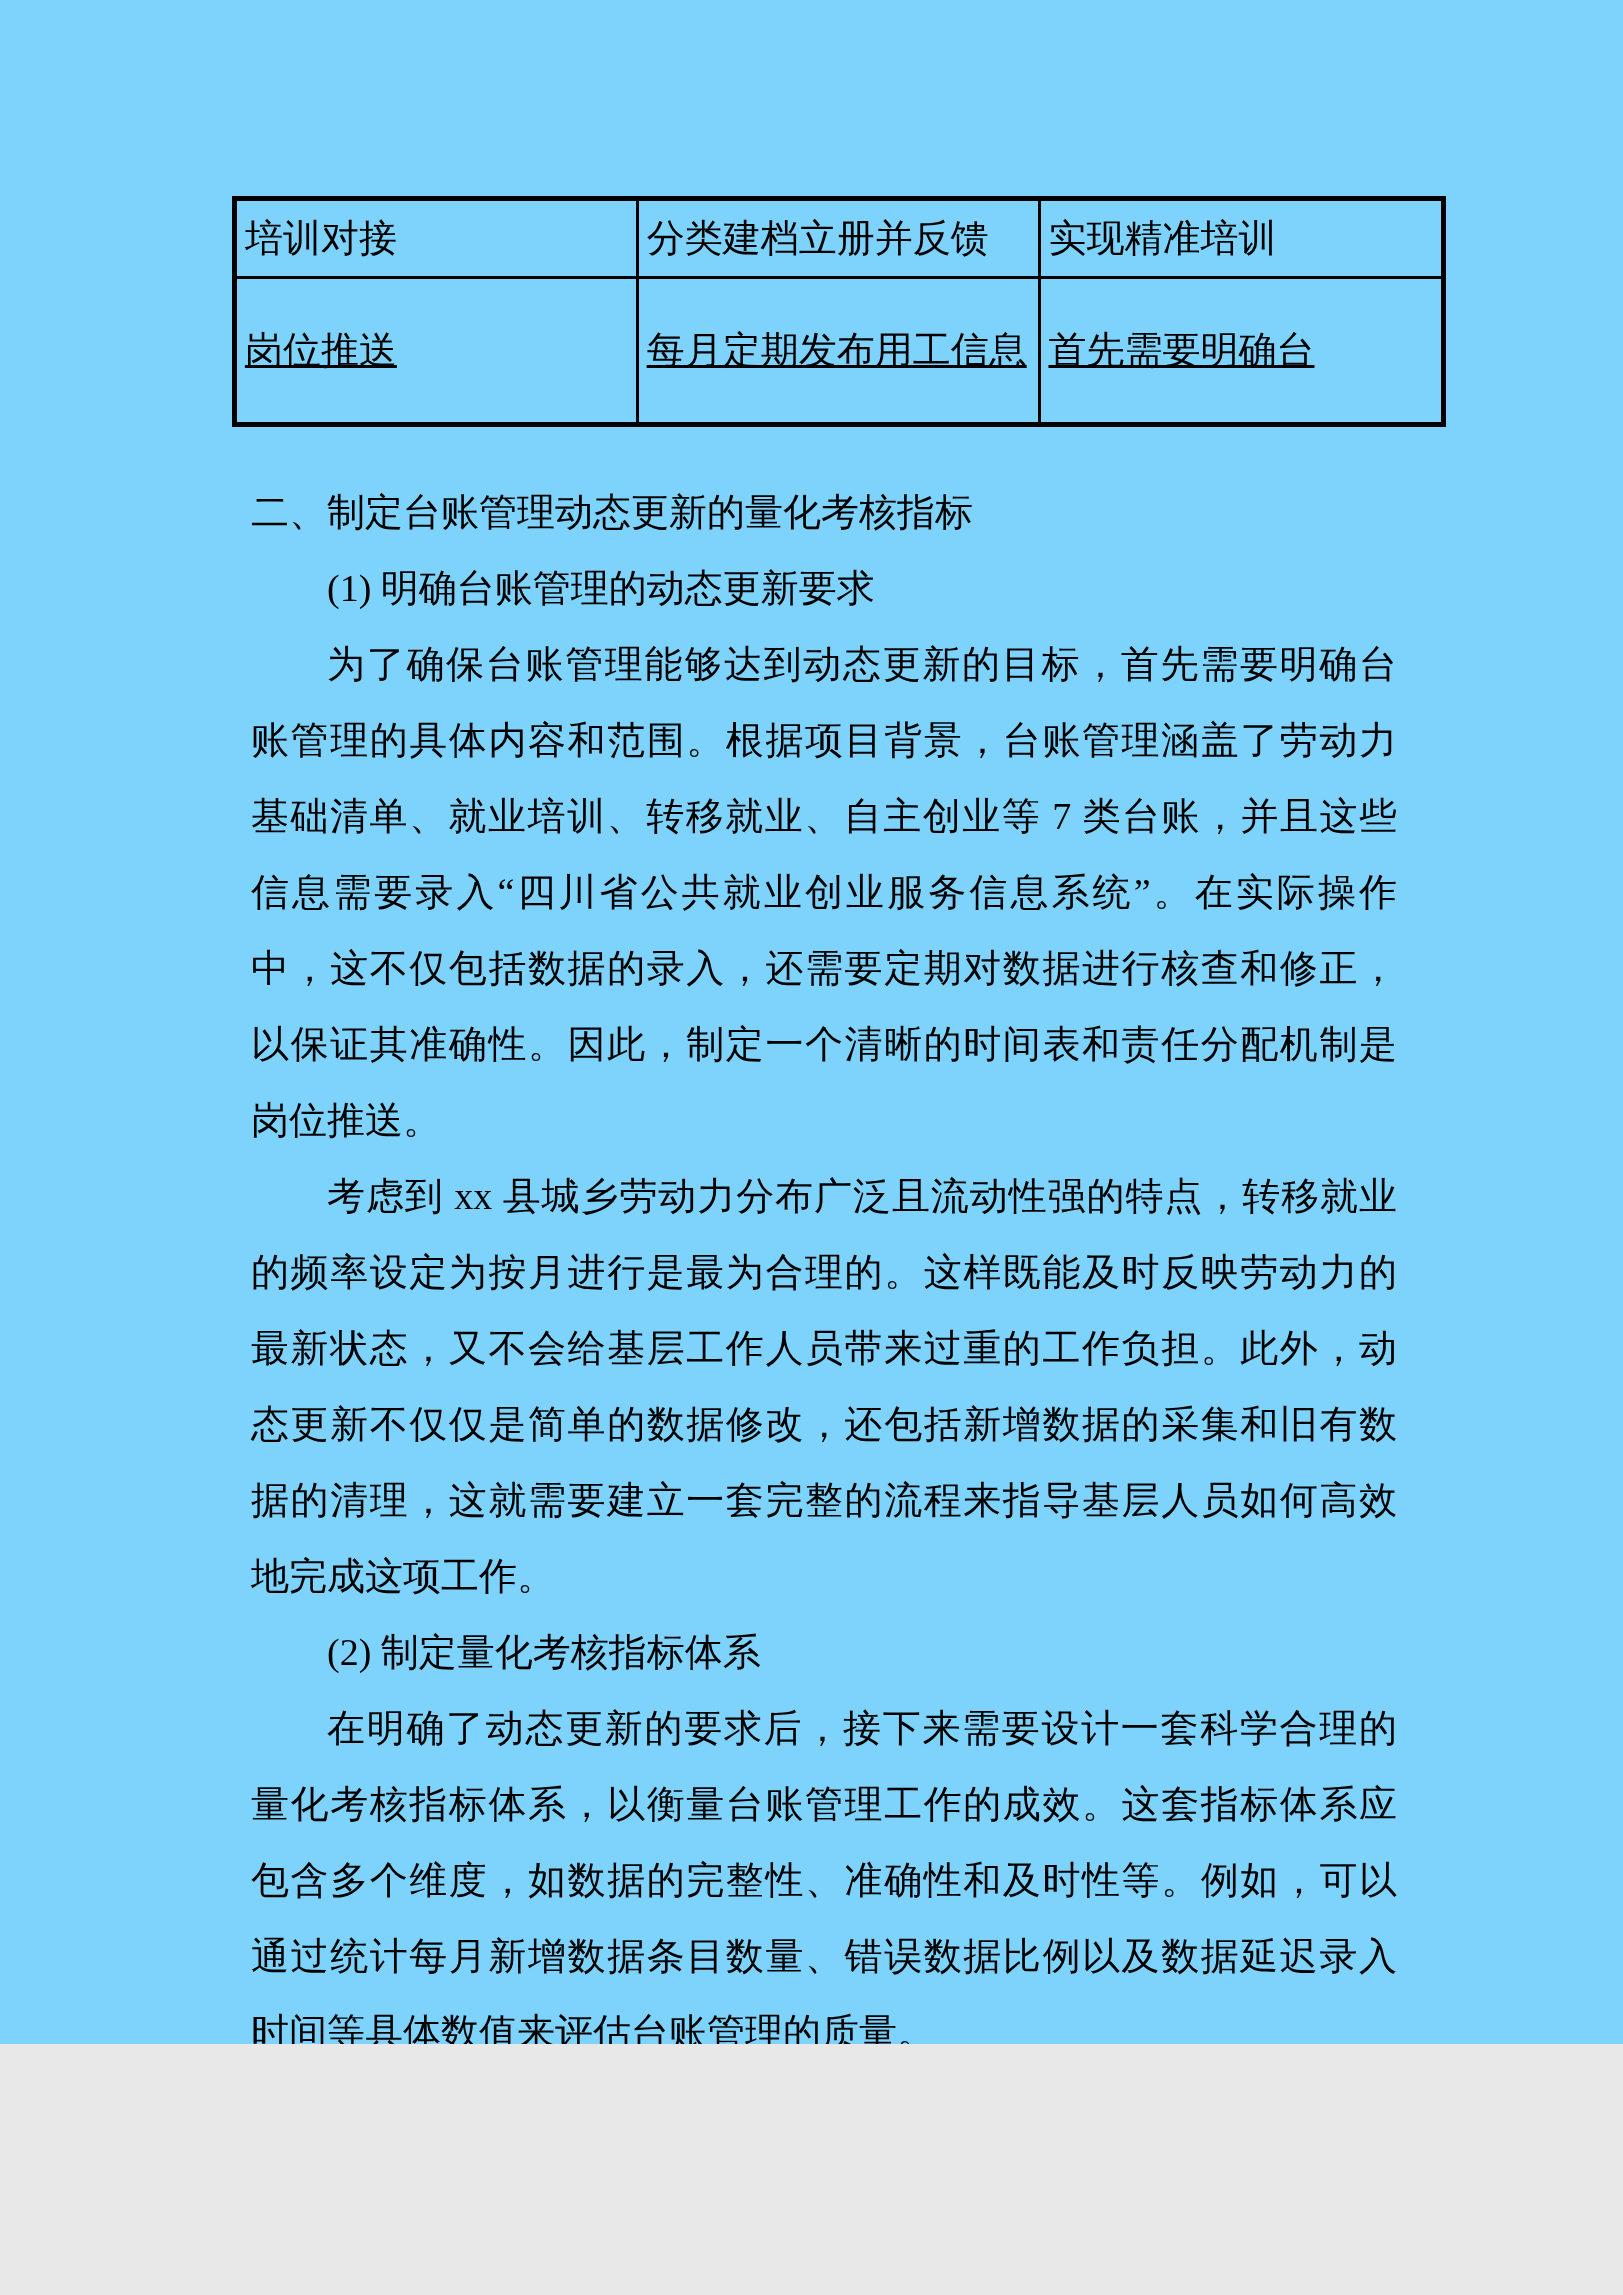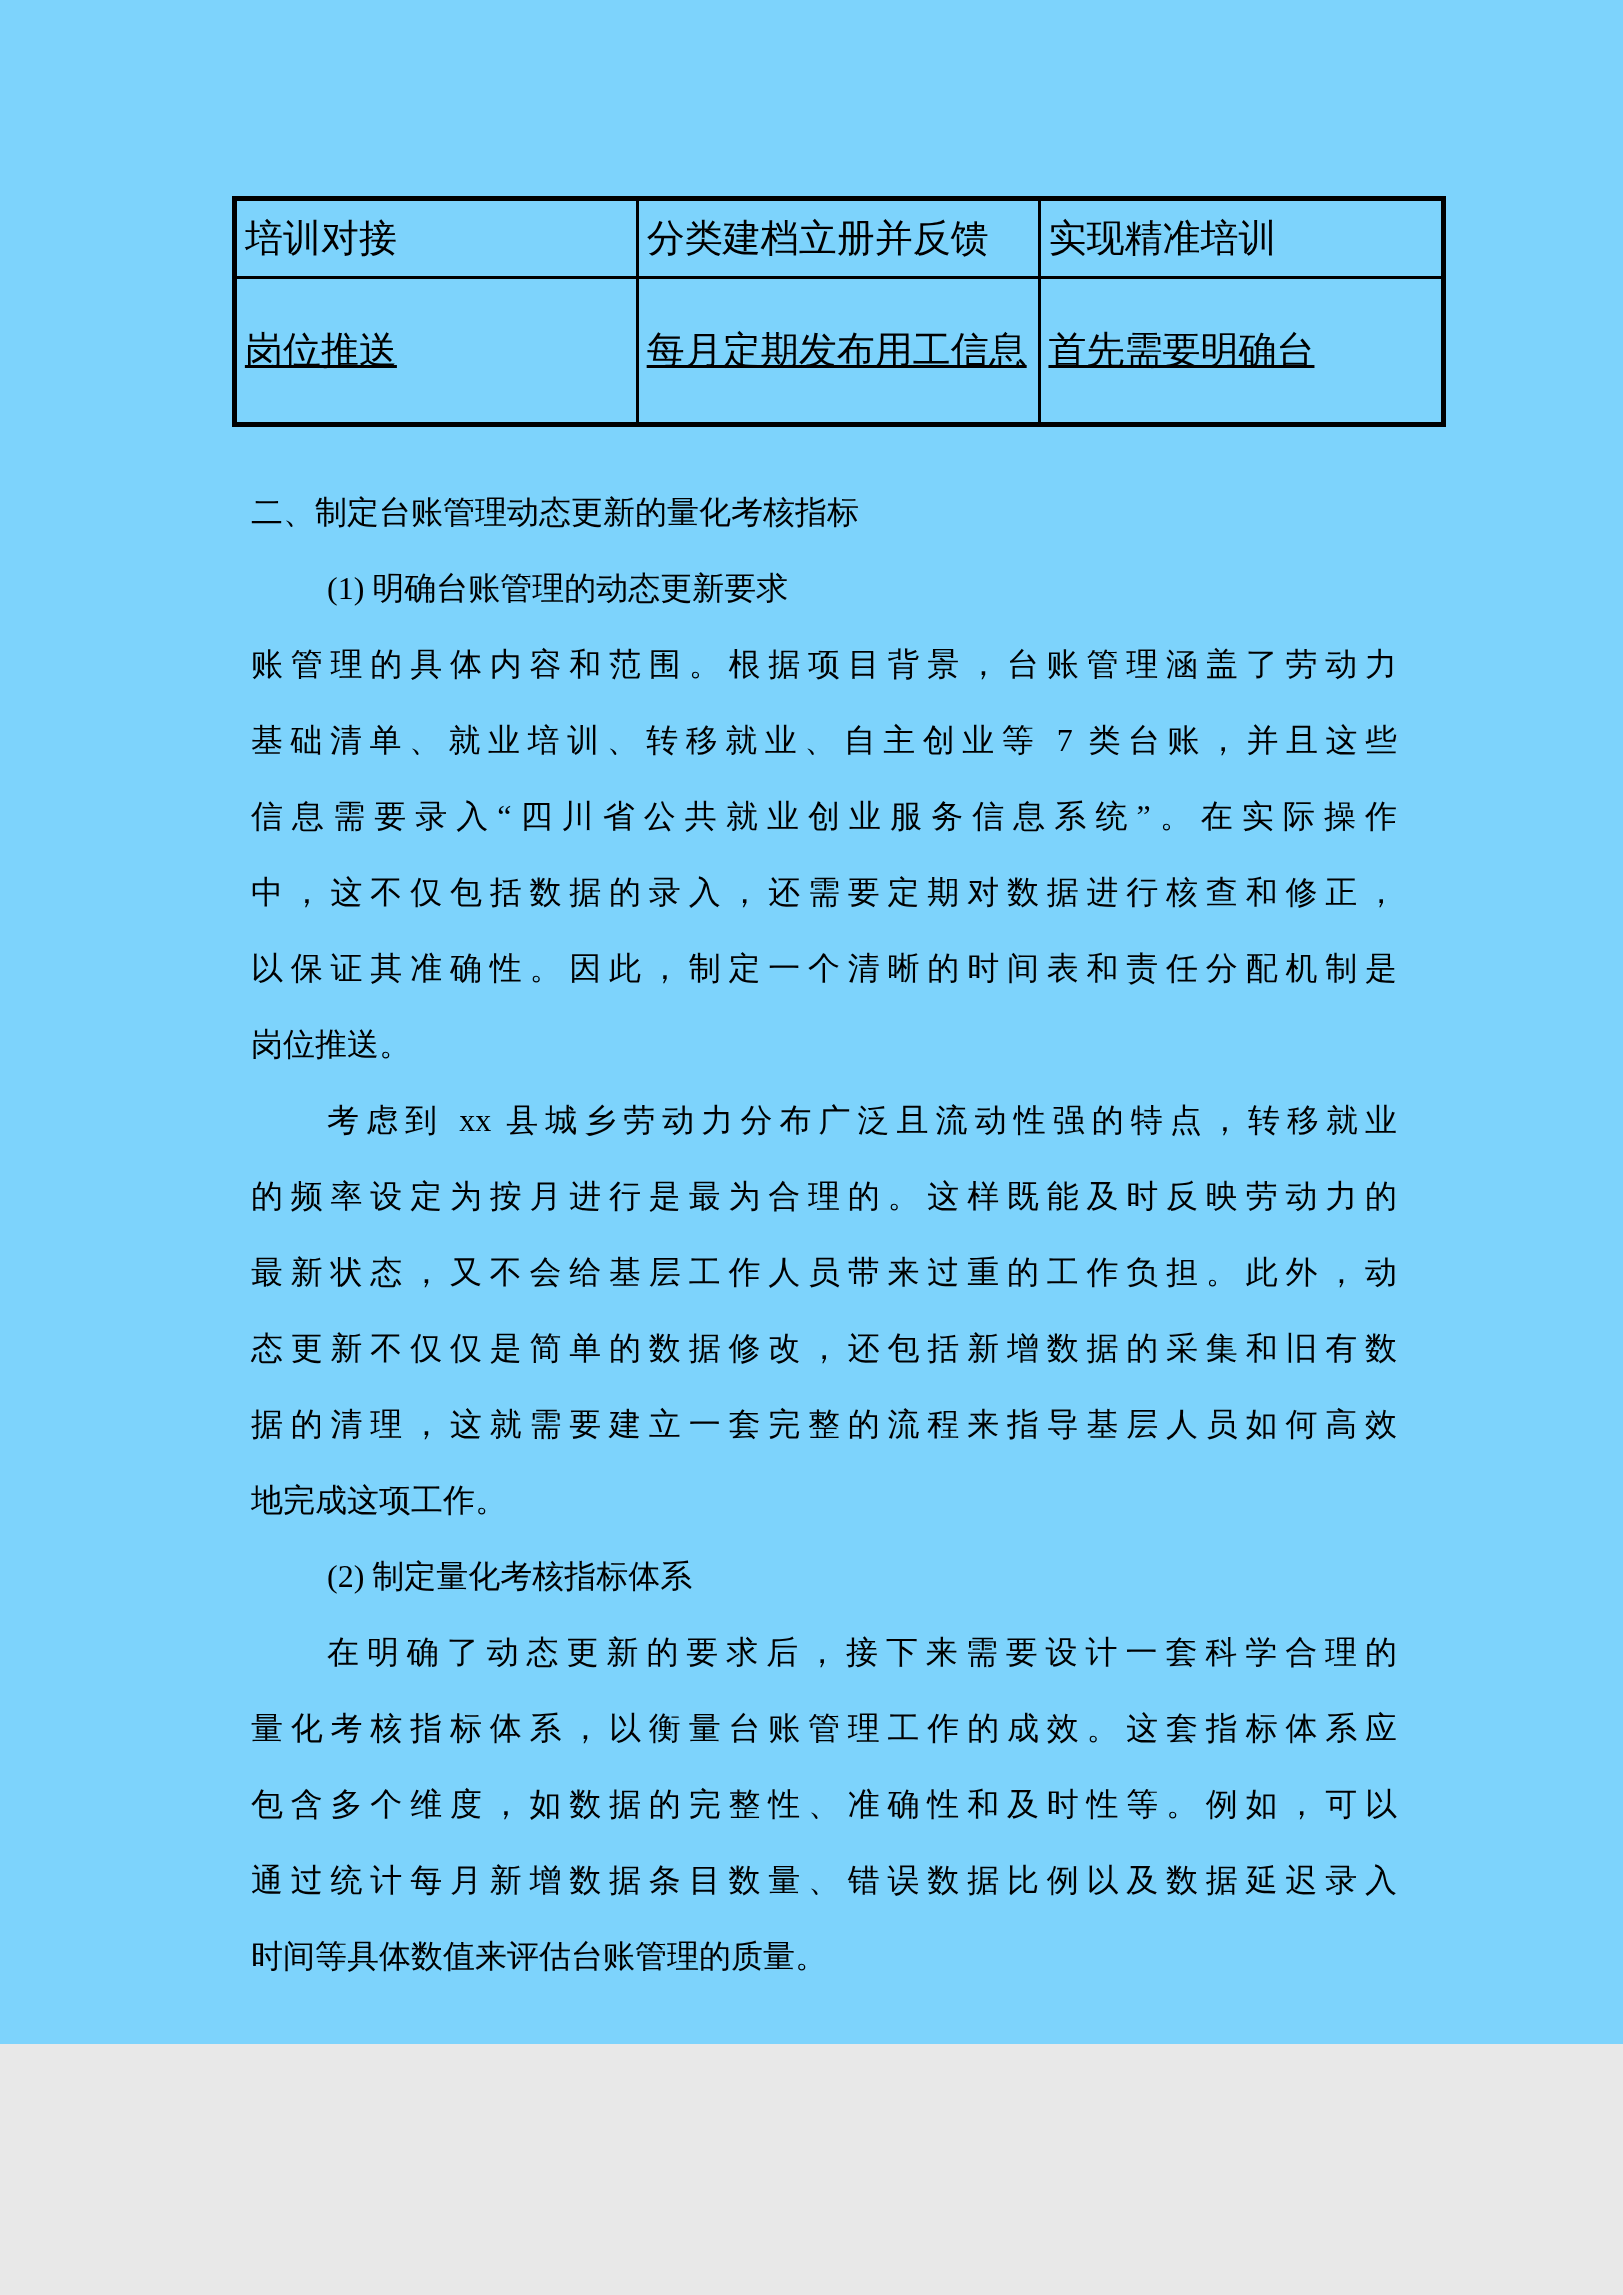--- a/index.html
+++ b/index.html
@@ -42,21 +42,21 @@
 
   
   .text-block {
     position: absolute;
     left: 251px; top: 474px;
     width: 1146px;
   }
   .ln {
     height: 76px;
     line-height: 76px;
-    font-size: 32px;
+    font-size: 38px;
     text-align: justify;
     white-space: nowrap;
   }
   .fill { text-align-last: justify; }
   .indent { text-indent: 76px; }
 
   
   .page-number {
     position: absolute;
     left: 232px; top: 2111px;
@@ -82,20 +82,21 @@
         <td class="col-1">岗位推送</td>
         <td class="col-2">每月定期发布用工信息</td>
         <td class="col-3">首先需要明确台</td>
       </tr>
     </tbody>
   </table>
 
   <div class="text-block">
     <div class="ln">二、制定台账管理动态更新的量化考核指标</div>
     <div class="ln indent">(1) 明确台账管理的动态更新要求</div>
+    <div class="ln indent fill">为了确保台账管理能够达到动态更新的目标，首先需要明确台</div>
     <div class="ln fill">账管理的具体内容和范围。根据项目背景，台账管理涵盖了劳动力</div>
     <div class="ln fill">基础清单、就业培训、转移就业、自主创业等 7 类台账，并且这些</div>
     <div class="ln fill">信息需要录入“四川省公共就业创业服务信息系统”。在实际操作</div>
     <div class="ln fill">中，这不仅包括数据的录入，还需要定期对数据进行核查和修正，</div>
     <div class="ln fill">以保证其准确性。因此，制定一个清晰的时间表和责任分配机制是</div>
     <div class="ln">岗位推送。</div>
     <div class="ln indent fill">考虑到 xx 县城乡劳动力分布广泛且流动性强的特点，转移就业</div>
     <div class="ln fill">的频率设定为按月进行是最为合理的。这样既能及时反映劳动力的</div>
     <div class="ln fill">最新状态，又不会给基层工作人员带来过重的工作负担。此外，动</div>
     <div class="ln fill">态更新不仅仅是简单的数据修改，还包括新增数据的采集和旧有数</div>

